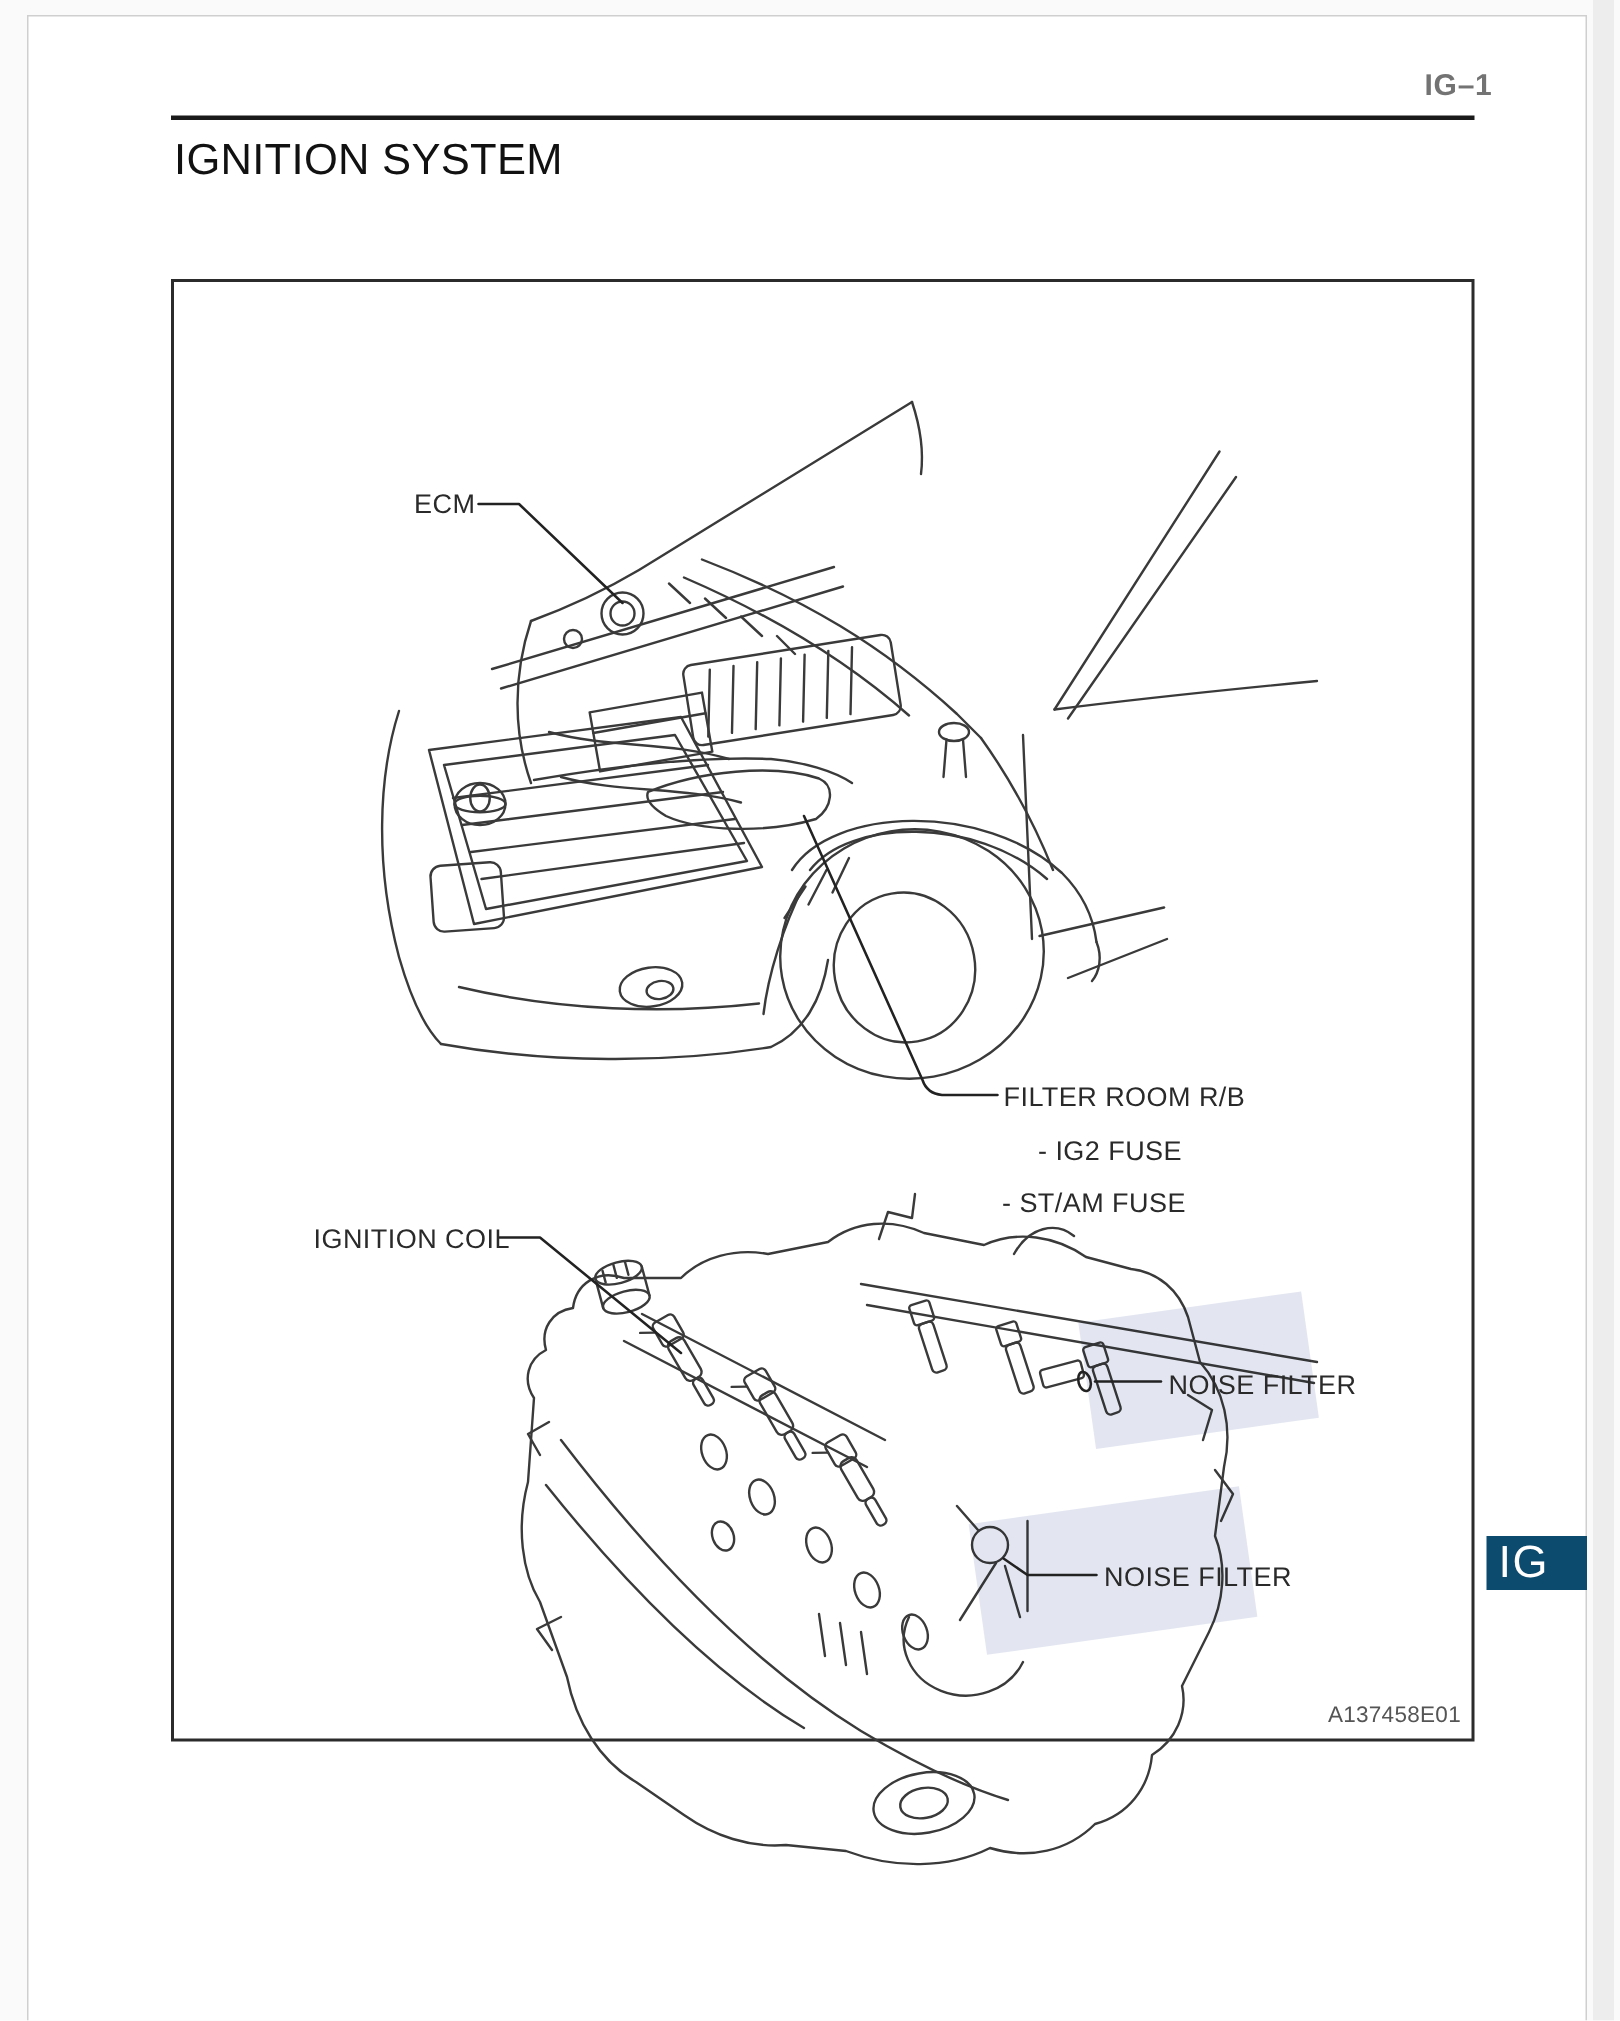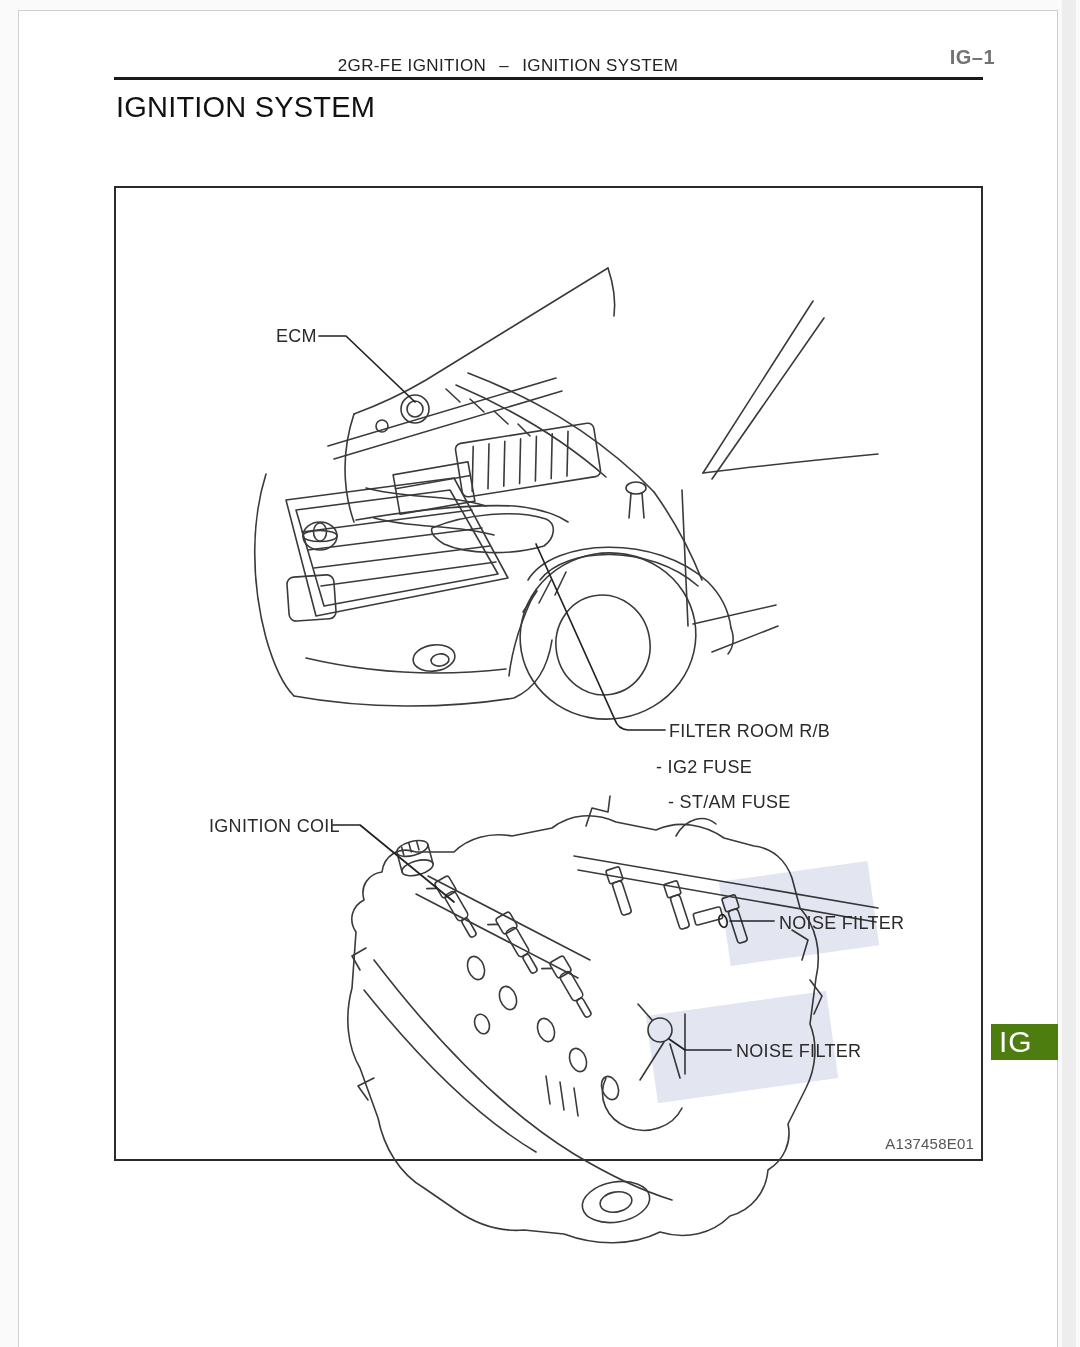--- a/index.html
+++ b/index.html
@@ -53,33 +53,30 @@
   .fig-label{
     position:absolute;font-size:18px;color:#2a2a2a;
     white-space:nowrap;line-height:1;letter-spacing:.3px;
   }
   .fig-code{
     position:absolute;right:7px;bottom:7px;
     font-size:15px;color:#555;letter-spacing:.2px;
   }
   .ig-tab{
     position:absolute;left:972px;top:1013px;width:67px;height:36px;
-    background:#4d7c0f;color:#fff;
+    background:#0c4a6e;color:#fff;
     font-size:30px;line-height:35px;padding-left:8px;
     box-sizing:border-box;letter-spacing:1px;
   }
 </style>
 </head>
 <body>
 
 <div class="page">
 
-  <div class="hdr-title">
-    <span>2GR-FE IGNITION</span><span class="sep">–</span><span>IGNITION SYSTEM</span>
-  </div>
   <div class="hdr-page">IG–1</div>
   <div class="hdr-rule"></div>
 
   <div class="h1">IGNITION SYSTEM</div>
 
   <div class="figure-box">
 
     <svg width="869" height="1077" viewBox="0 0 869 1077">
 
       <g fill="none" stroke-width="1.6" stroke-linecap="round" stroke-linejoin="round" stroke="#3a3a3a">
@@ -251,21 +248,21 @@
         <path d="M420,356 L499,532 Q502,541 512,542 L549,542"></path>
         <path d="M217,637 H244 L338,714"></path>
         <path d="M614,733 H658"></path>
         <ellipse cx="607" cy="733" rx="4" ry="6.5" transform="rotate(-15 607 733)"></ellipse>
         <path d="M553,851 L569,862 H615"></path>
       </g>
     </svg>
 
     <div class="fig-label" style="left:160px;top:139px;">ECM</div>
     <div class="fig-label" style="left:553px;top:534px;">FILTER ROOM R/B</div>
-    <div class="fig-label" style="left:540px;top:570px;text-align:right;">- IG2 FUSE</div>
+    <div class="fig-label" style="left:576px;top:570px;text-align:right;">- IG2 FUSE</div>
     <div class="fig-label" style="left:552px;top:605px;">- ST/AM FUSE</div>
     <div class="fig-label" style="left:93px;top:629px;">IGNITION COIL</div>
     <div class="fig-label" style="left:663px;top:726px;">NOISE FILTER</div>
     <div class="fig-label" style="left:620px;top:854px;">NOISE FILTER</div>
 
     <div class="fig-code">A137458E01</div>
   </div>
 
   <div class="ig-tab">IG</div>
 

